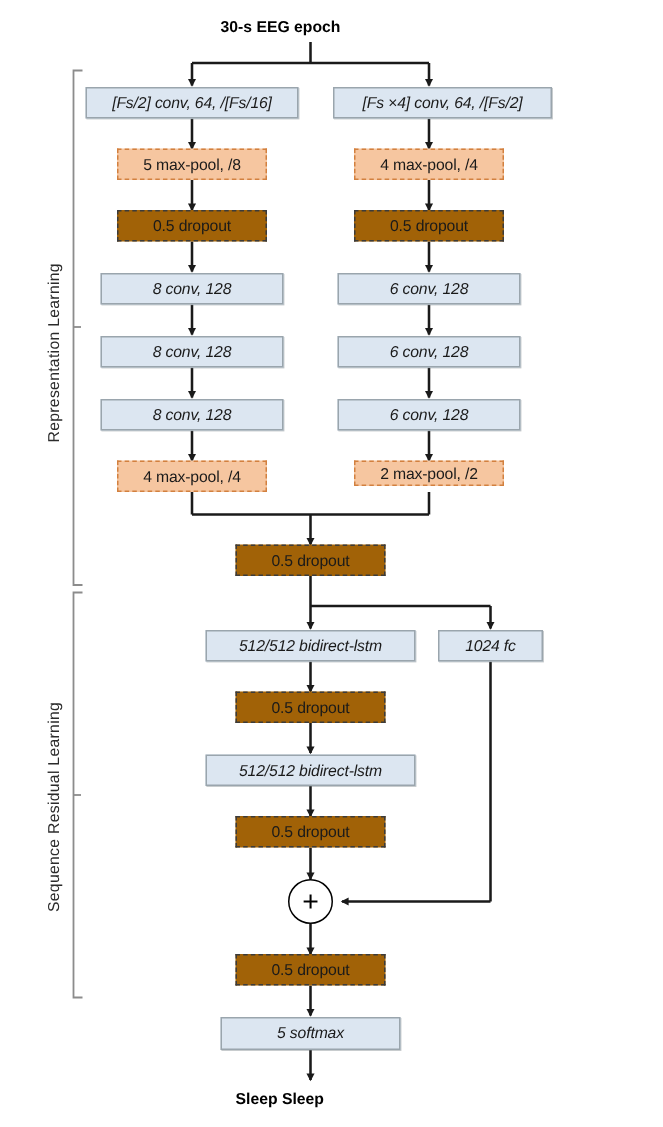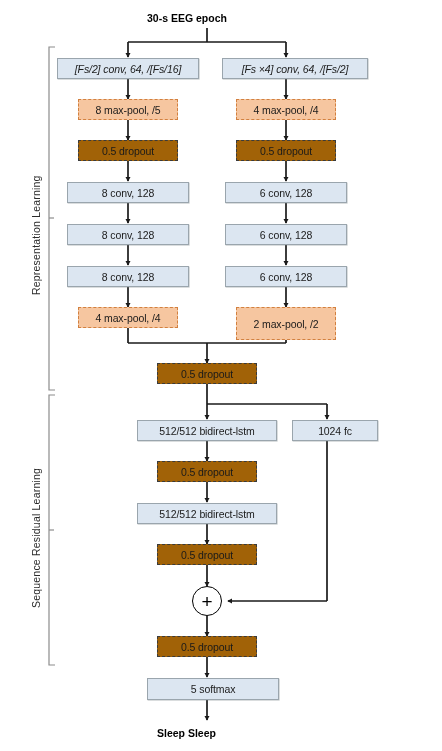--- a/index.html
+++ b/index.html
@@ -29,20 +29,21 @@
     justify-content: center;
     font-size: 10.5px;
     color: #1a1a1a;
     white-space: nowrap;
     letter-spacing: -0.1px;
   }
   .node.blue {
     background: #dce6f1;
     border: 1px solid #9aa5ad;
     box-shadow: 0.6px 0.6px 0 rgba(120,128,134,0.45);
+    font-style: italic;
   }
   .node.orange {
     background: #f6c6a0;
     border: 1px dashed #d2803f;
   }
   .node.dashed {
     background: #a16207;
     border: 1px dashed #3b3b3b;
   }
   .node.italic {
@@ -148,45 +149,45 @@
   </svg>
 
   <div class="plainlabel" style="left:147px; top:12px; width:120px;">30-s EEG epoch</div>
 
   <div class="plainlabel" style="left:157px; top:727px; width:100px;">Sleep Sleep</div>
 
   <div class="stage-label" style="left:30px; top:295px;">Representation Learning</div>
   <div class="stage-label" style="left:30px; top:608px;">Sequence Residual Learning</div>
 
   <div class="node blue italic" style="left:57px; top:58px; width:142px; height:21px;">[Fs/2] conv, 64, /[Fs/16]</div>
-  <div class="node orange" style="left:78px; top:99px; width:100px; height:21px;">8 max-pool, /5</div>
+  <div class="node orange" style="left:78px; top:99px; width:100px; height:21px;">5 max-pool, /8</div>
   <div class="node dashed" style="left:78px; top:140px; width:100px; height:21px;">0.5 dropout</div>
   <div class="node blue" style="left:67px; top:182px; width:122px; height:21px;">8 conv, 128</div>
   <div class="node blue" style="left:67px; top:224px; width:122px; height:21px;">8 conv, 128</div>
   <div class="node blue" style="left:67px; top:266px; width:122px; height:21px;">8 conv, 128</div>
   <div class="node orange" style="left:78px; top:307px; width:100px; height:21px;">4 max-pool, /4</div>
 
   <div class="node blue italic" style="left:222px; top:58px; width:146px; height:21px;">[Fs ×4] conv, 64, /[Fs/2]</div>
   <div class="node orange" style="left:236px; top:99px; width:100px; height:21px;">4 max-pool, /4</div>
   <div class="node dashed" style="left:236px; top:140px; width:100px; height:21px;">0.5 dropout</div>
   <div class="node blue" style="left:225px; top:182px; width:122px; height:21px;">6 conv, 128</div>
   <div class="node blue" style="left:225px; top:224px; width:122px; height:21px;">6 conv, 128</div>
   <div class="node blue" style="left:225px; top:266px; width:122px; height:21px;">6 conv, 128</div>
-  <div class="node orange" style="left:236px; top:307px; width:100px; height:33px;">2 max-pool, /2</div>
+  <div class="node orange" style="left:236px; top:307px; width:100px; height:17px;">2 max-pool, /2</div>
 
   <div class="node dashed" style="left:157px; top:363px; width:100px; height:21px;">0.5 dropout</div>
 
   <div class="node blue" style="left:137px; top:420px; width:140px; height:21px;">512/512 bidirect-lstm</div>
-  <div class="node blue" style="left:292px; top:420px; width:86px; height:21px;">1024 fc</div>
+  <div class="node blue" style="left:292px; top:420px; width:70px; height:21px;">1024 fc</div>
 
   <div class="node dashed" style="left:157px; top:461px; width:100px; height:21px;">0.5 dropout</div>
 
   <div class="node blue" style="left:137px; top:503px; width:140px; height:21px;">512/512 bidirect-lstm</div>
 
   <div class="node dashed" style="left:157px; top:544px; width:100px; height:21px;">0.5 dropout</div>
 
   <div class="add-node" style="left:192px; top:586px;">+</div>
 
   <div class="node dashed" style="left:157px; top:636px; width:100px; height:21px;">0.5 dropout</div>
 
-  <div class="node blue" style="left:147px; top:678px; width:132px; height:22px;">5 softmax</div>
+  <div class="node blue" style="left:147px; top:678px; width:120px; height:22px;">5 softmax</div>
 
 </div>
 
 </body></html>

